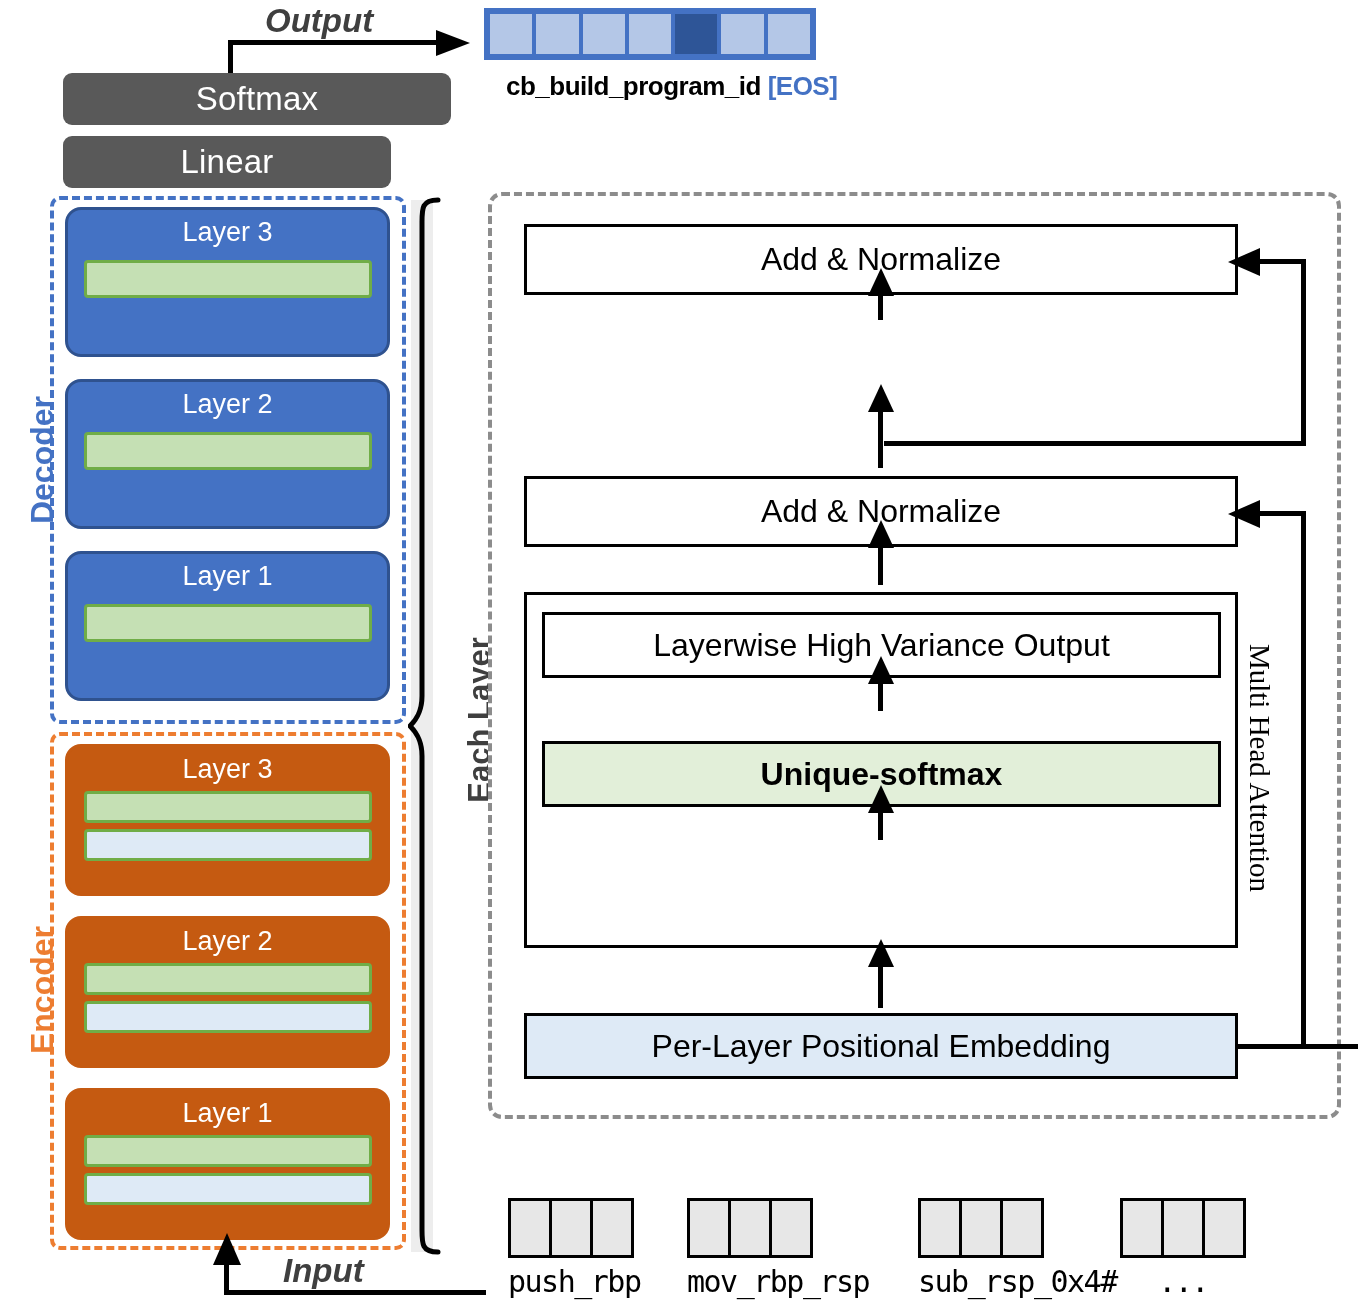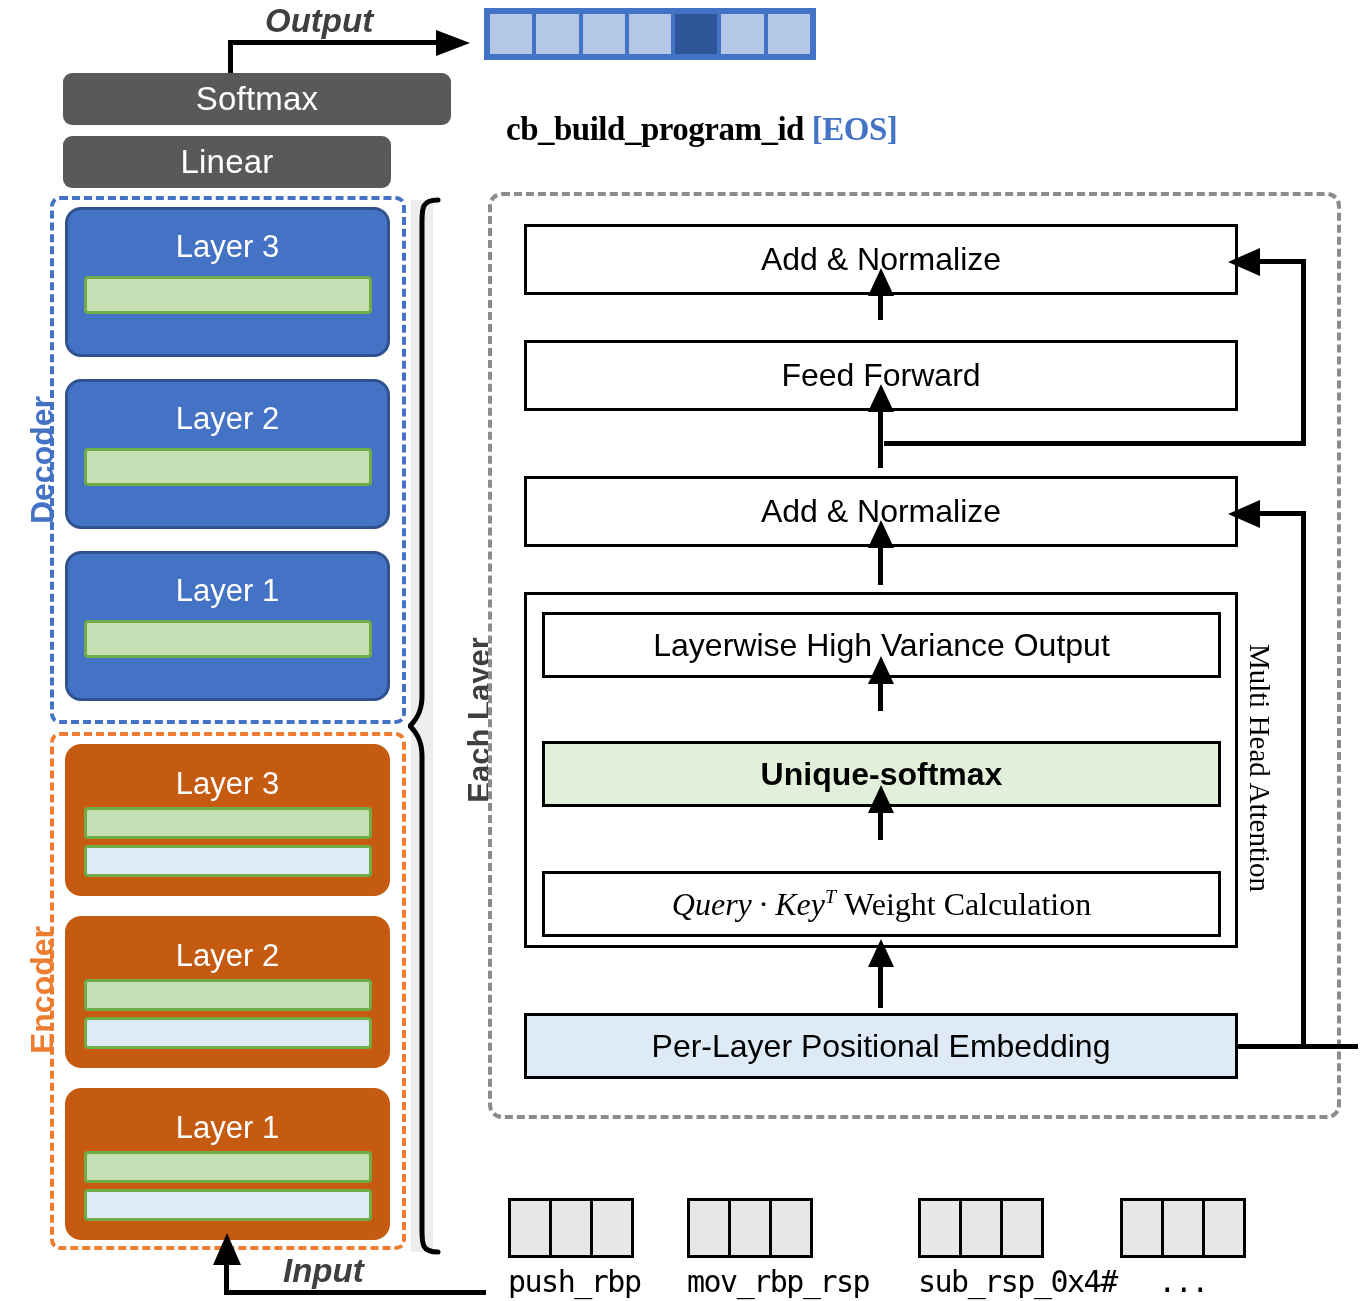--- a/index.html
+++ b/index.html
@@ -19,22 +19,22 @@
   .group-dash{border:4px dashed #4472C4;border-radius:10px;background:transparent;}
   .group-dash.enc{border-color:#ED7D31;}
 
   .layer-box{
     border-radius:16px;display:block;
     box-sizing:border-box;
   }
   .layer-box.dec{background:#4472C4;border:3px solid #2F528F;}
   .layer-box.enc{background:#C55A11;border:3px solid #C55A11;}
   .layer-title{
-    color:#ffffff;font-size:31px;text-align:center;
-    line-height:1;padding-top:21px;
+    color:#ffffff;font-size:27px;text-align:center;
+    line-height:1;padding-top:9px;
   }
   .inner-bar{
     margin:0 auto;border:3px solid #70AD47;border-radius:4px;box-sizing:border-box;
   }
   .inner-bar.green{background:#C5E0B4;}
   .inner-bar.lblue{background:#DEEAF6;}
 
   .side-label{
     font-weight:bold;font-size:32px;
     transform-origin:center center;
@@ -72,22 +72,22 @@
   }
   .qk{font-family:"Liberation Serif",serif;}
   .qk i{font-style:italic;}
   .qk sup{font-size:.62em;font-style:italic;vertical-align:super;}
 
   
   .tokstrip{border:4px solid #4472C4;background:#4472C4;display:flex;box-sizing:border-box;}
   .tokcell{background:#B4C7E7;border:2px solid #4472C4;box-sizing:border-box;flex:1 1 0;}
   .tokcell.on{background:#2E5597;}
   .out-text{
-    font-family:Liberation Serif, serif;font-weight:bold;font-size:33px;color:#000;
-    white-space:nowrap;letter-spacing:-0.5px;margin-top:40px;
+    font-family:Liberation Sans, sans-serif;font-weight:bold;font-size:26px;color:#000;
+    white-space:nowrap;letter-spacing:-0.5px;
   }
   .out-text .eos{color:#4472C4;}
 
   .io-label{font-weight:bold;font-size:33px;color:#3F3F3F;font-style:italic;}
 
   
   .inp-group{position:absolute;}
   .inp-cells{display:flex;border:0;}
   .inp-cell{width:44px;height:60px;background:#E7E7E7;border:3px solid #000;box-sizing:border-box;margin-left:-3px;}
   .inp-cell:first-child{margin-left:0;}
@@ -180,21 +180,20 @@
 
   <div class="abs panel-dash" style="left:488px;top:192px;width:853px;height:927px;"></div>
 
   <div class="abs wbox" style="left:524px;top:224px;width:714px;height:71px;">Add &amp; Normalize</div>
 
   <div class="abs vline" style="left:878px;top:275px;width:5px;height:45px;"></div>
   <svg class="abs" style="left:866px;top:268px;" width="30" height="28" viewBox="0 0 30 28">
     <polygon points="2,28 15,0 28,28" fill="#000"></polygon>
   </svg>
 
-  <div class="abs wbox" style="left:524px;top:340px;width:714px;height:71px;">Feed Forward</div>
 
   <div class="abs hline" style="left:884px;top:441px;width:422px;height:5px;"></div>
   <div class="abs vline" style="left:1301px;top:259px;width:5px;height:187px;"></div>
   <div class="abs hline" style="left:1252px;top:259px;width:54px;height:5px;"></div>
   <svg class="abs" style="left:1228px;top:247px;" width="32" height="30" viewBox="0 0 32 30">
     <polygon points="0,15 32,1 32,29" fill="#000"></polygon>
   </svg>
 
   <div class="abs vline" style="left:878px;top:408px;width:5px;height:60px;"></div>
   <svg class="abs" style="left:866px;top:384px;" width="30" height="28" viewBox="0 0 30 28">
@@ -225,23 +224,20 @@
     <polygon points="2,28 15,0 28,28" fill="#000"></polygon>
   </svg>
 
   <div class="abs wbox green" style="left:542px;top:741px;width:679px;height:66px;">Unique-softmax</div>
 
   <div class="abs vline" style="left:878px;top:792px;width:5px;height:48px;"></div>
   <svg class="abs" style="left:866px;top:785px;" width="30" height="28" viewBox="0 0 30 28">
     <polygon points="2,28 15,0 28,28" fill="#000"></polygon>
   </svg>
 
-  <div class="abs wbox" style="left:542px;top:871px;width:679px;height:66px;">
-    <span class="qk"><i>Query</i> <span>·</span> <i>Key</i><sup>T</sup>&nbsp;<span>Weight Calculation</span></span>
-  </div>
 
   <div class="abs vline" style="left:878px;top:946px;width:5px;height:62px;"></div>
   <svg class="abs" style="left:866px;top:939px;" width="30" height="28" viewBox="0 0 30 28">
     <polygon points="2,28 15,0 28,28" fill="#000"></polygon>
   </svg>
 
   <div class="abs wbox lblue" style="left:524px;top:1013px;width:714px;height:66px;">Per-Layer Positional Embedding</div>
 
   <div id="input-tokens">
       <div class="inp-group" style="left: 508px; top: 1198px;">

